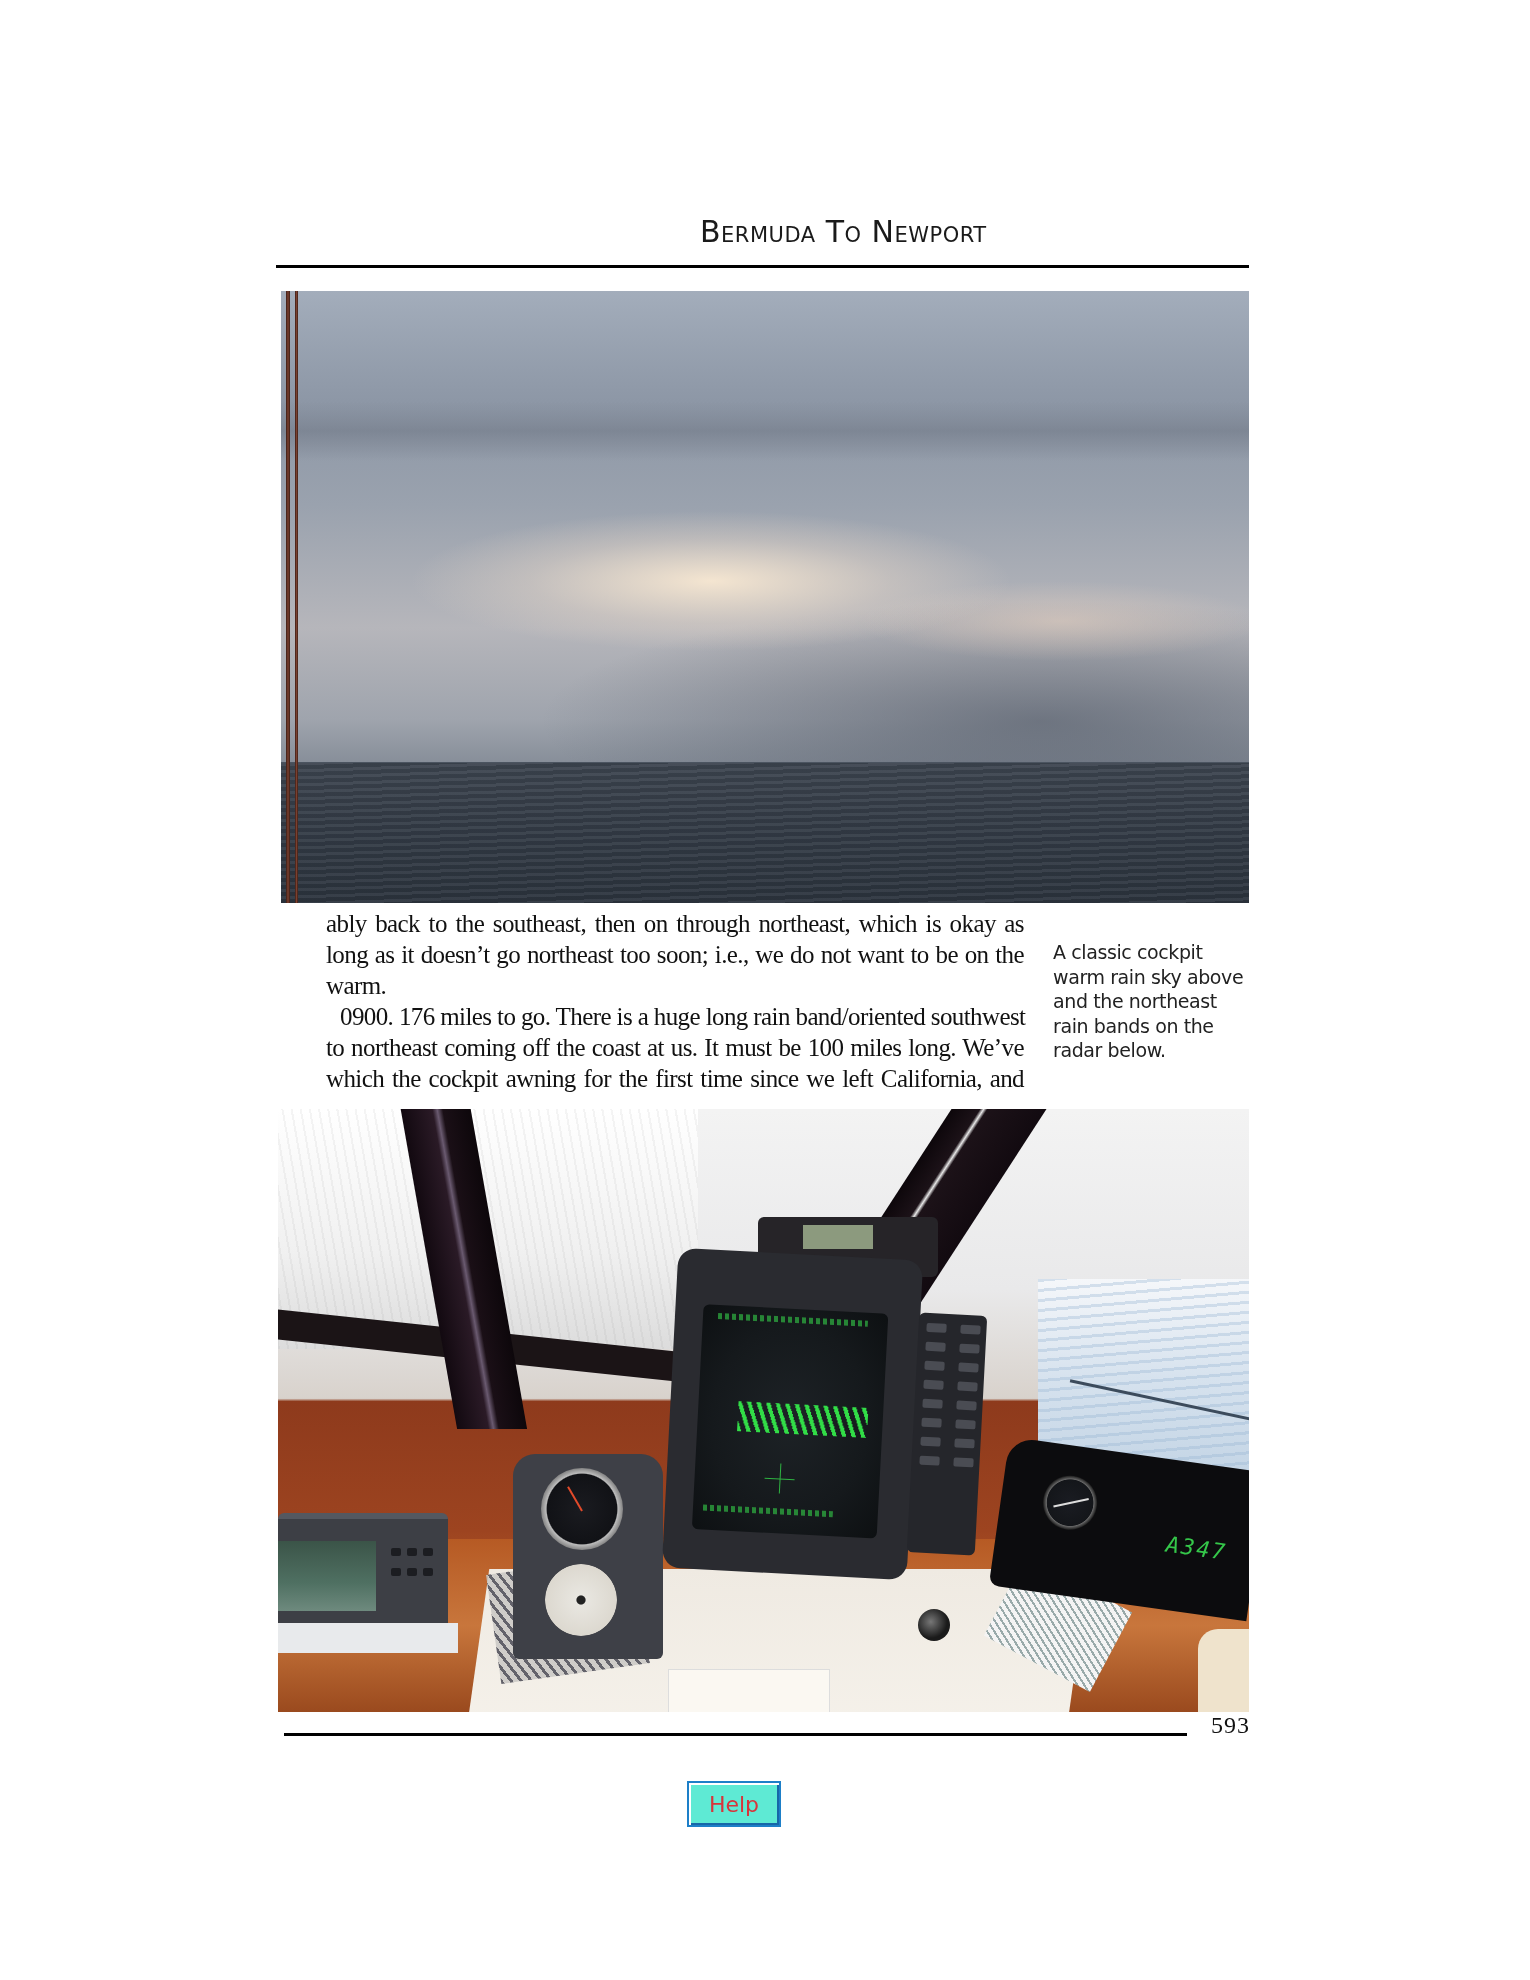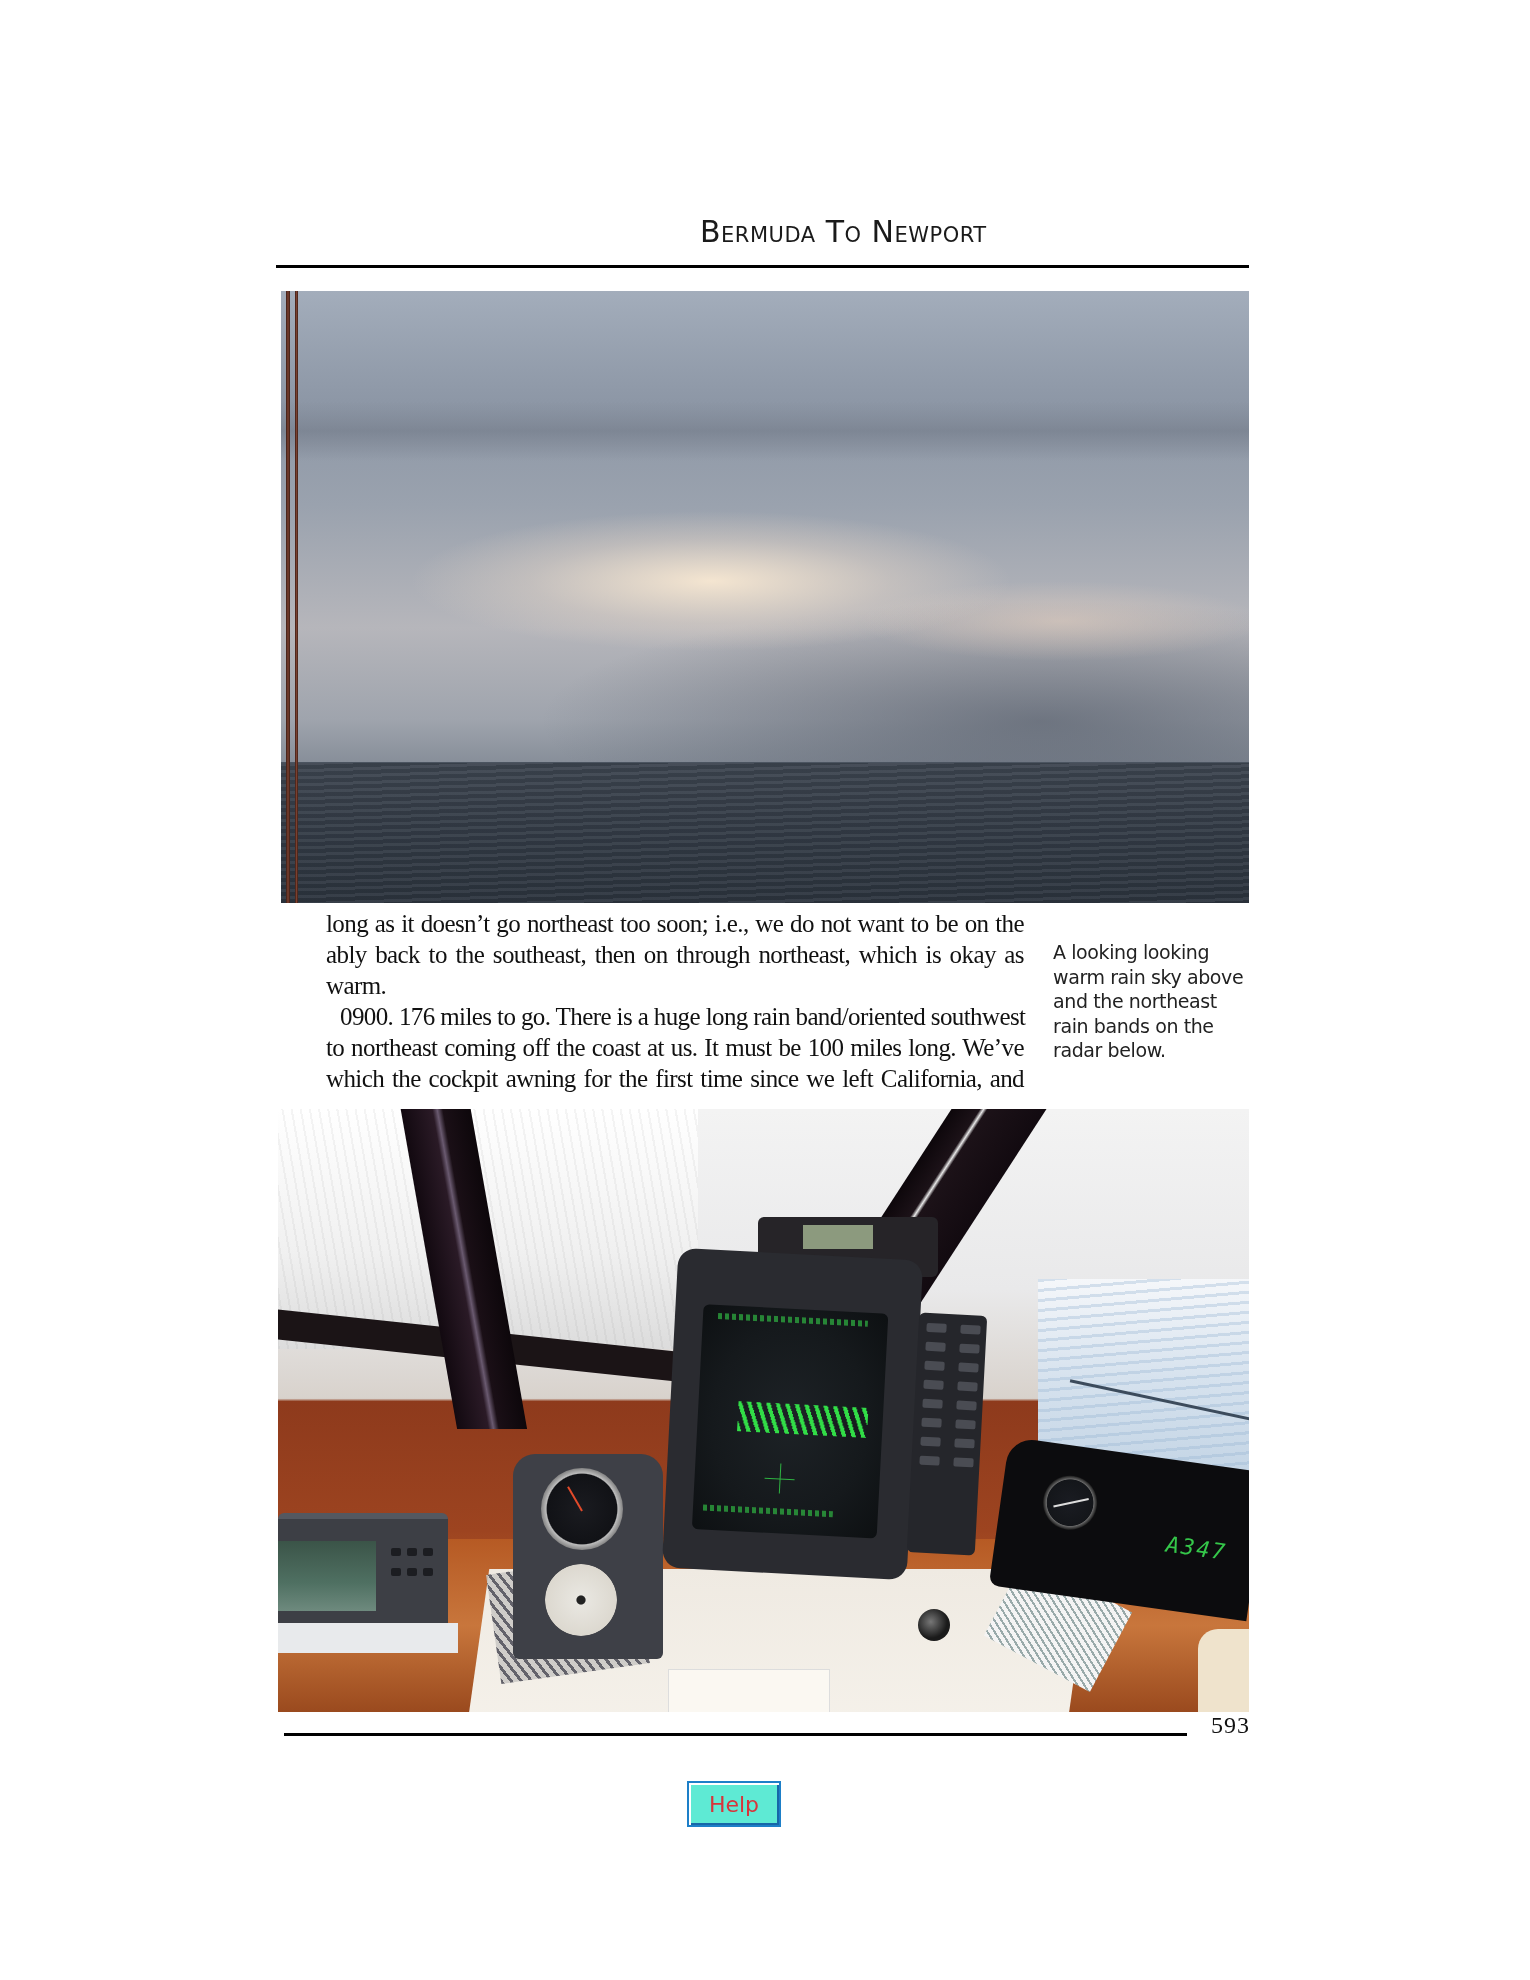--- a/index.html
+++ b/index.html
@@ -208,33 +208,33 @@
 <div class="abs photo-sky">
   <div class="cloud-band"></div>
   <div class="horizon-line"></div>
   <div class="sea"></div>
   <div class="mast m1"></div>
   <div class="mast m2"></div>
 </div>
 
 <div class="abs body-text">
   <p>
+    <span class="jline">ably back to the southeast, then on through northeast, which is okay as</span>
     <span class="jline">long as it doesn’t go northeast too soon; i.e., we do not want to be on the</span>
-    <span class="jline">ably back to the southeast, then on through northeast, which is okay as</span>
     <span style="display:block">warm.</span>
   </p>
   <p>
     <span class="jline" style="padding-left:14px">0900. 176 miles to go. There is a huge long rain band/oriented southwest</span>
     <span class="jline">to northeast coming off the coast at us. It must be 100 miles long. We’ve</span>
     <span class="jline">which the cockpit awning for the first time since we left California, and</span>
   </p>
 </div>
 
 <div class="abs caption">
-  <div>A looking looking</div>
+  <div>A classic cockpit</div>
   <div>warm rain sky above</div>
   <div>and the northeast</div>
   <div>rain bands on the</div>
   <div>radar below.</div>
 </div>
 
 <div class="abs photo-cockpit">
   <div class="window-left"></div>
   <div class="sea-right"></div>
   <div class="rail"></div>

